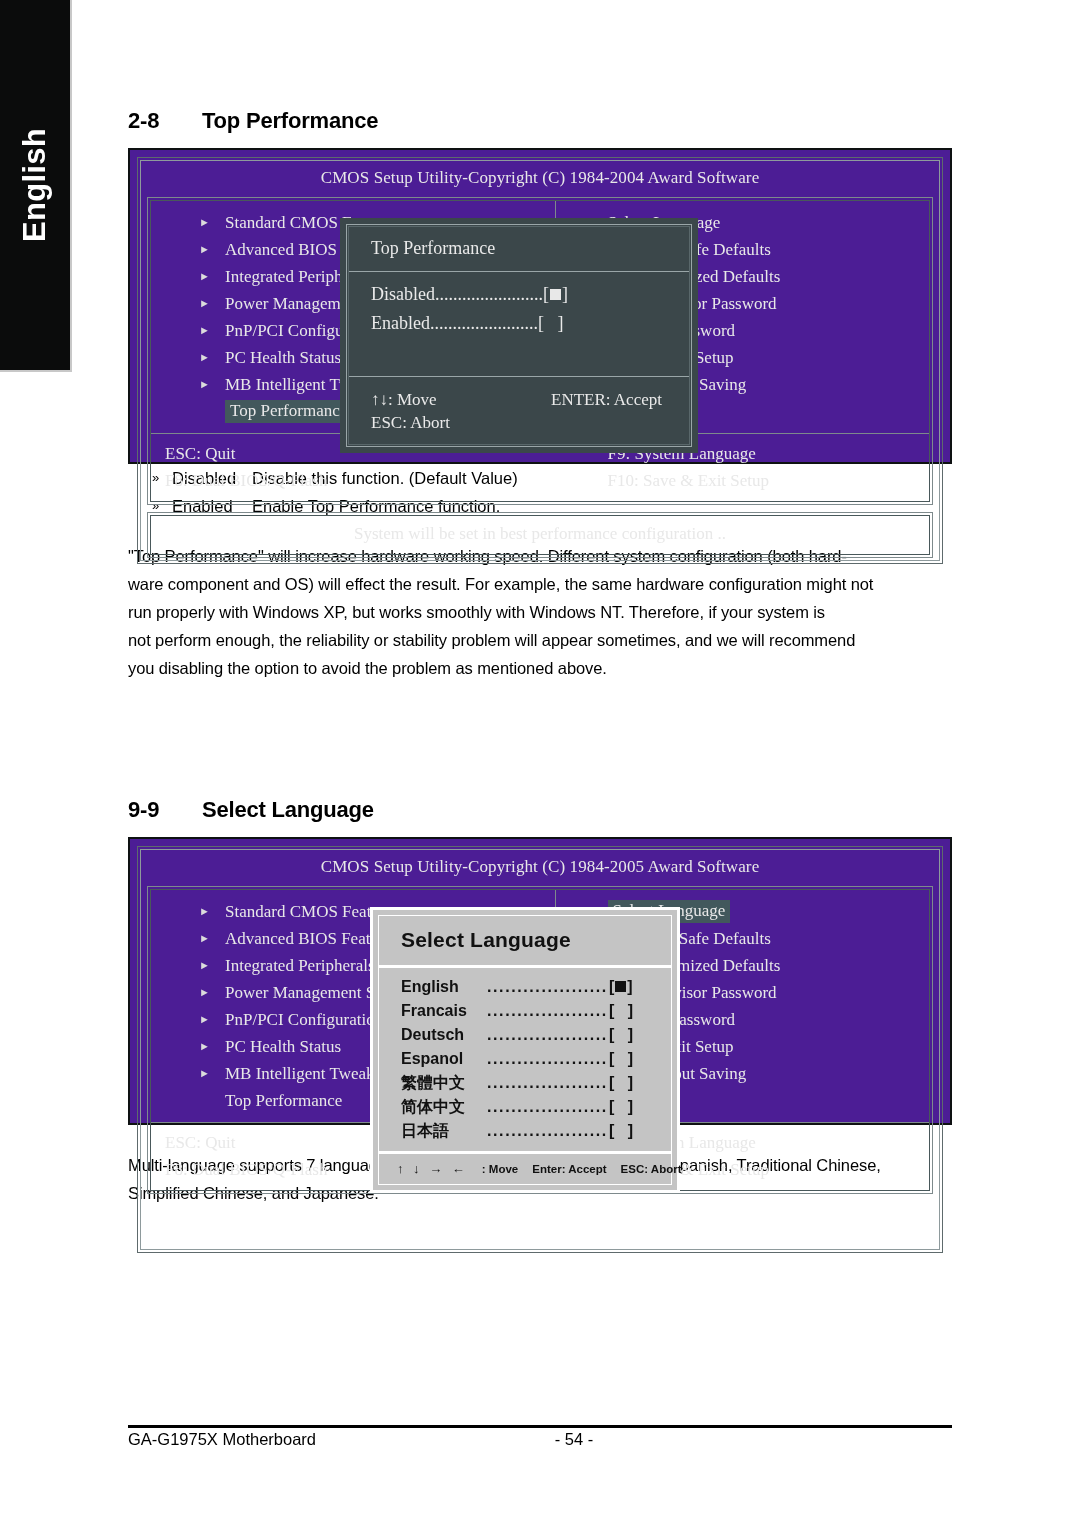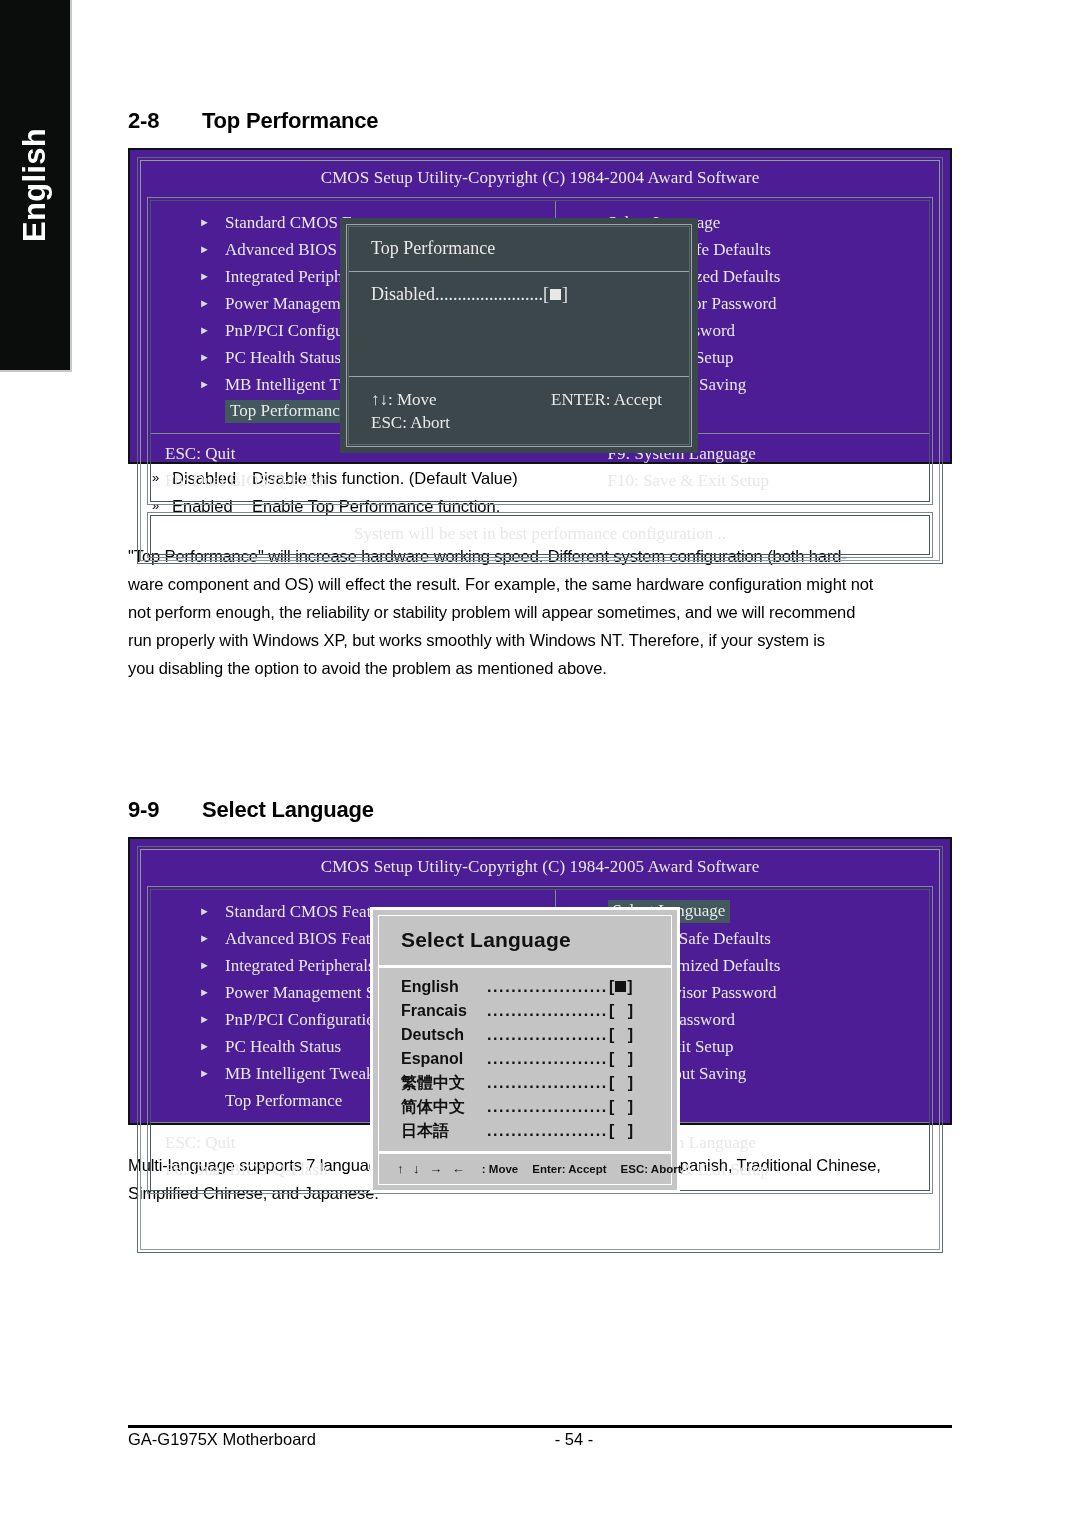--- a/index.html
+++ b/index.html
@@ -320,20 +320,21 @@
 
       </div>
     </div>
 
     <div class="dlg-dark" style="left:210px; top:68px; width:358px;">
       <div class="d-in">
         <div class="d-in2">
           <div class="d-head">Top Performance</div>
           <div class="d-body">
             <div class="d-opt"><span>Disabled</span><span>........................</span><span>[<span class="sqw"></span>]</span></div>
+            <div class="d-opt"><span>Enabled</span><span>........................</span><span>[&nbsp;&nbsp;&nbsp;]</span></div>
           </div>
           <div class="d-foot">
             <div class="r1">
               <span class="a">↑↓: Move</span>
               <span>ENTER: Accept</span>
             </div>
             <div class="r2">ESC: Abort</div>
           </div>
         </div>
       </div>
@@ -347,22 +348,22 @@
     <span>Disable this function. (Default Value)</span>
   </div>
   <div class="opt-line">
     <span class="arrow">»</span>
     <span class="okey">Enabled</span>
     <span>Enable Top Performance function.</span>
   </div>
 
   <p class="body-p" style="margin-top:22px;">"Top Performance" will increase hardware working speed. Different system configuration (both hard-</p>
   <p class="body-p">ware component and OS) will effect the result. For example, the same hardware configuration might not</p>
+  <p class="body-p">run properly with Windows XP, but works smoothly with Windows NT.  Therefore, if your system is</p>
   <p class="body-p">not perform enough, the reliability or stability problem will appear sometimes, and we will recommend</p>
-  <p class="body-p">run properly with Windows XP, but works smoothly with Windows NT.  Therefore, if your system is</p>
   <p class="body-p">you disabling the option to avoid the problem as mentioned above.</p>
 
   <h2 class="sec" style="margin-top:115px;">
     <span class="num">9-9</span>
     <span>Select Language</span>
   </h2>
 
   <div class="bios" style="margin-top:14px;height:288px;">
     <div class="bios-inner">
       <div class="bios-inner2">

